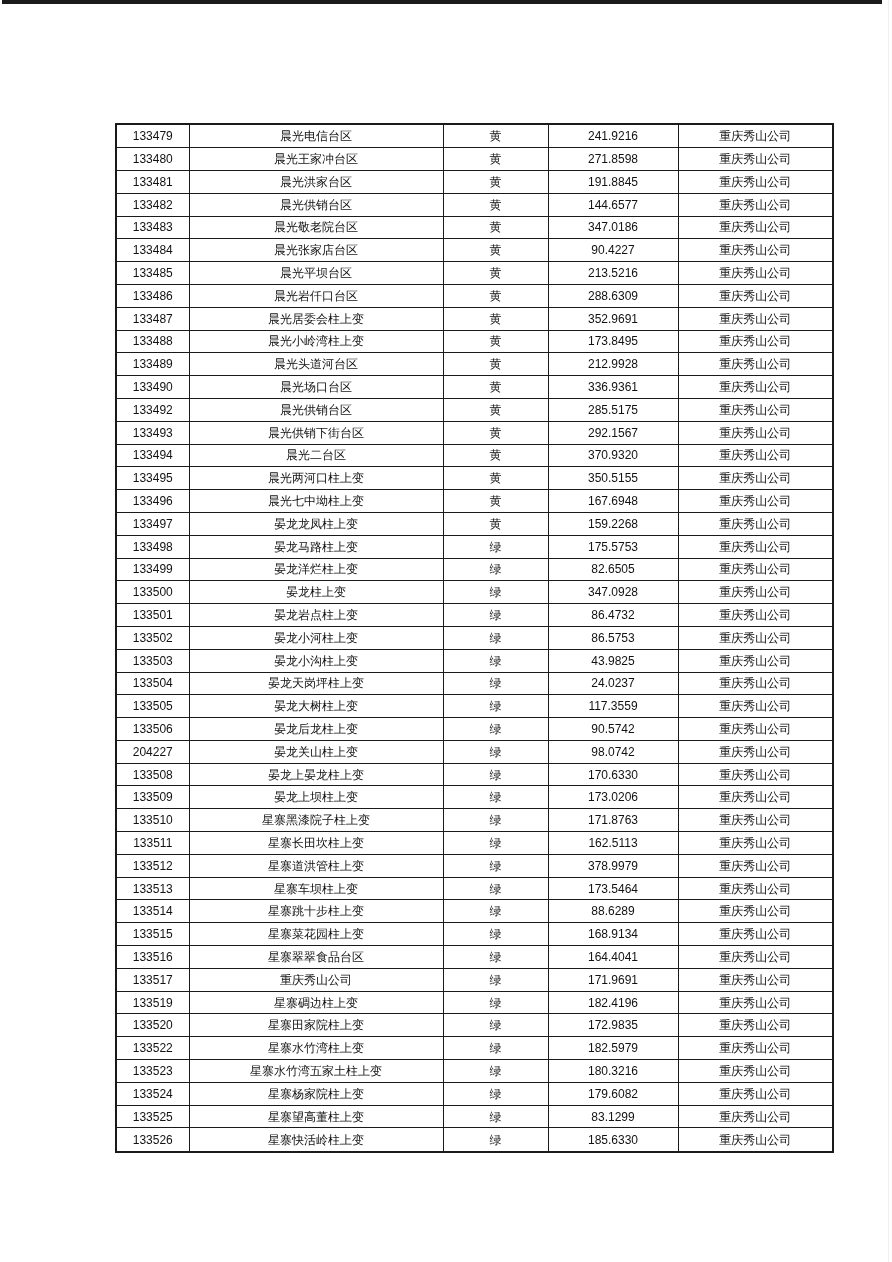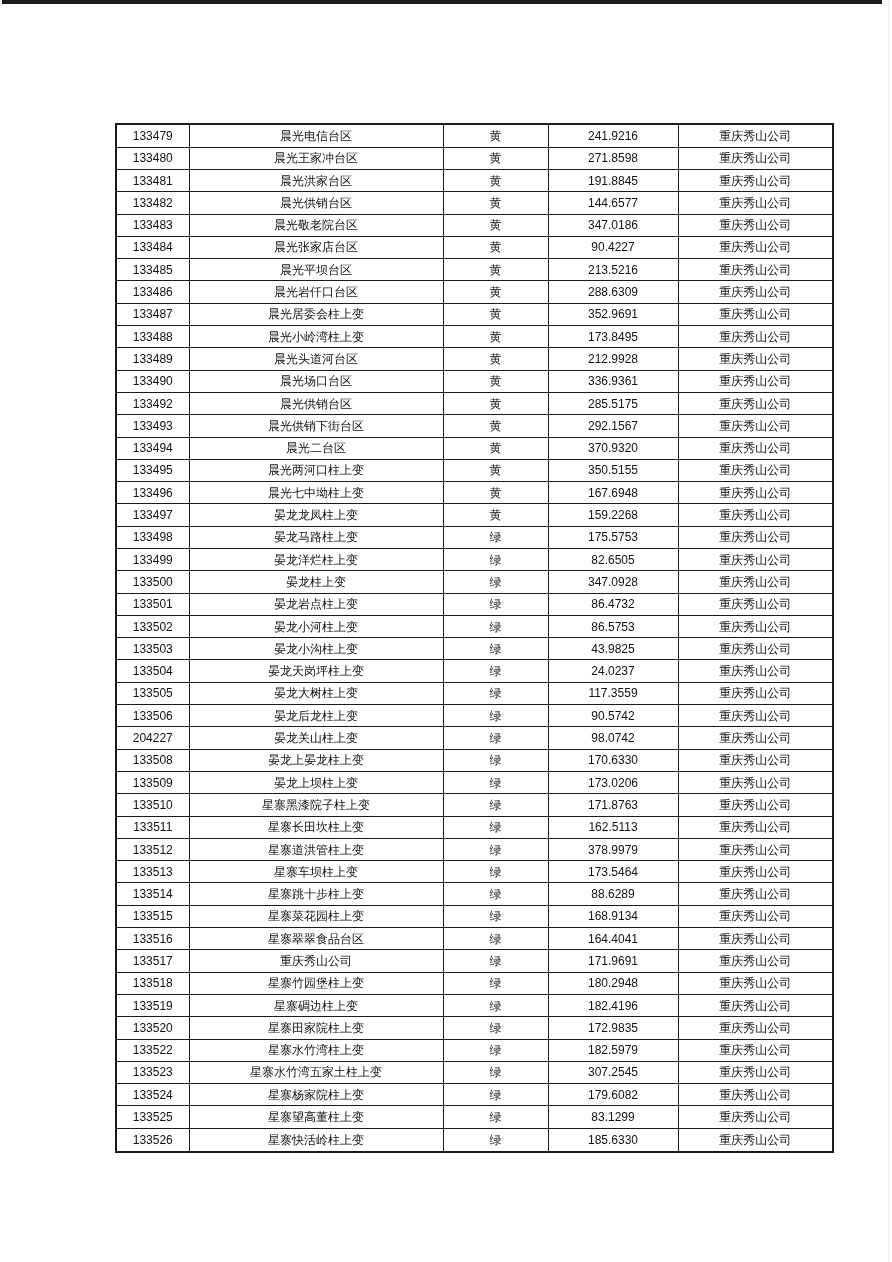--- a/index.html
+++ b/index.html
@@ -341,27 +341,20 @@
           <td>重庆秀山公司</td>
         </tr>
         <tr>
           <td>133517</td>
           <td>重庆秀山公司</td>
           <td>绿</td>
           <td>171.9691</td>
           <td>重庆秀山公司</td>
         </tr>
         <tr>
-          <td>133518</td>
-          <td>星寨竹园堡柱上变</td>
-          <td>绿</td>
-          <td>180.2948</td>
-          <td>重庆秀山公司</td>
-        </tr>
-        <tr>
           <td>133519</td>
           <td>星寨碉边柱上变</td>
           <td>绿</td>
           <td>182.4196</td>
           <td>重庆秀山公司</td>
         </tr>
         <tr>
           <td>133520</td>
           <td>星寨田家院柱上变</td>
           <td>绿</td>
@@ -372,21 +365,21 @@
           <td>133522</td>
           <td>星寨水竹湾柱上变</td>
           <td>绿</td>
           <td>182.5979</td>
           <td>重庆秀山公司</td>
         </tr>
         <tr>
           <td>133523</td>
           <td>星寨水竹湾五家土柱上变</td>
           <td>绿</td>
-          <td>307.2545</td>
+          <td>180.3216</td>
           <td>重庆秀山公司</td>
         </tr>
         <tr>
           <td>133524</td>
           <td>星寨杨家院柱上变</td>
           <td>绿</td>
           <td>179.6082</td>
           <td>重庆秀山公司</td>
         </tr>
         <tr>

